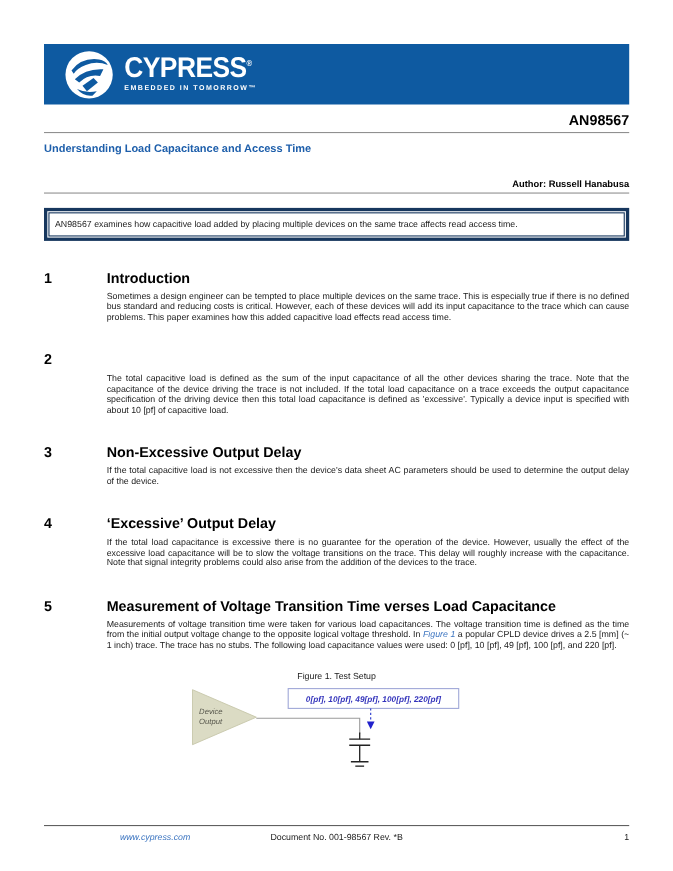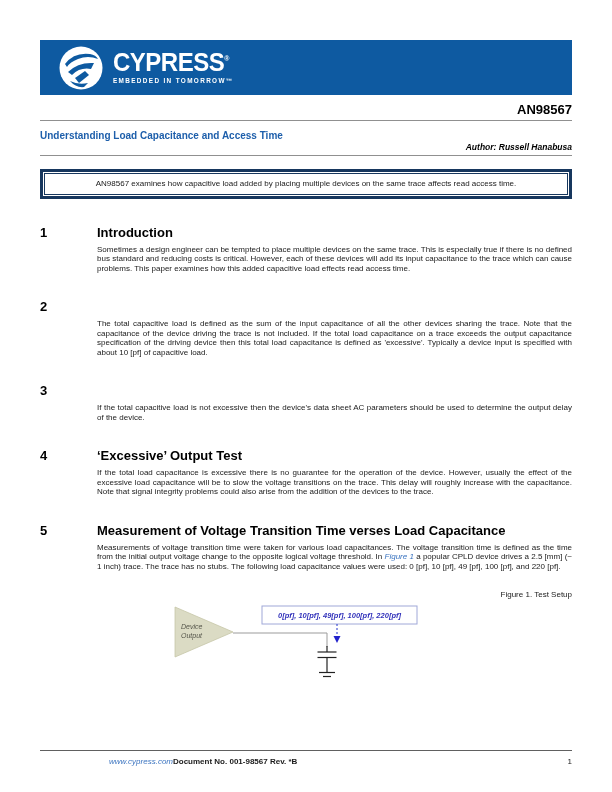--- a/index.html
+++ b/index.html
@@ -23,46 +23,46 @@
   .brand-name{
     font-weight:bold;font-size:24px;letter-spacing:-0.5px;
     transform:scaleY(1.08);transform-origin:left bottom;
   }
   .reg{font-size:7px;vertical-align:super;font-weight:bold;}
   .tagline{font-size:6.4px;letter-spacing:1.35px;margin-top:3px;font-weight:bold;}
   
   .docnum{margin-top:7px;text-align:right;font-weight:bold;font-size:13px;color:#000;}
   .rule{border:none;border-top:1px solid #909090;margin:3px 0 0 0;}
   .title{margin:9px 0 0 0;font-size:10px;font-weight:bold;color:#1E5FAB;}
-  .author{margin-top:1px;text-align:right;font-weight:bold;font-size:8.5px;color:#000;font-style:italic;}
+  .author{margin-top:21px;text-align:right;font-weight:bold;font-size:8.5px;color:#000;}
   
   .abstract-outer{
     margin-top:13px;border:3px solid #17375E;padding:1px;background:#fff;
   }
   .abstract-inner{
-    border:1px solid #17375E;padding:5px 5px;font-size:8px;line-height:9.5px;color:#1a1a1a;text-align:center;
+    border:1px solid #17375E;padding:5px 5px;font-size:8px;line-height:9.5px;color:#1a1a1a;
   }
   
   .section{margin-top:26px;}
   .sec-head{display:flex;font-weight:bold;font-size:13px;color:#000;}
   .sec-num{width:57px;flex:0 0 auto;}
   .sec-body{
     margin-left:57px;margin-top:5px;
     font-size:8px;line-height:9.5px;text-align:justify;color:#1a1a1a;
   }
   .link{color:#3B74C0;text-decoration:none;cursor:pointer;font-style:italic;}
   
-  .fig-caption{margin-top:19px;text-align:right;font-size:8px;color:#1a1a1a;}
+  .fig-caption{margin-top:19px;text-align:center;font-size:8px;color:#1a1a1a;}
   .figure-wrap{margin-top:3px;font-style:italic;}
   
   .footer{position:absolute;left:40px;bottom:26px;width:532px;}
   .footer-rule{border:none;border-top:1px solid #606060;margin:0 0 6px 0;}
   .footer-row{display:flex;align-items:baseline;font-size:8px;}
   .footer-left{flex:1;text-align:right;}
-  .footer-center{flex:2;color:#1a1a1a;font-weight:bold;}
+  .footer-center{flex:2;text-align:center;color:#1a1a1a;}
   .footer-right{flex:1;text-align:right;color:#1a1a1a;}
 </style>
 </head>
 <body>
 
 <div class="page">
   <div class="content">
 
     <div class="banner" style="background:#0E5AA1;">
       <svg class="roundel" width="46" height="46" viewBox="0 0 46 46">
@@ -101,28 +101,29 @@
     <div class="section">
       <div class="sec-head">
         <span class="sec-num">2</span>
       </div>
       <div class="sec-body">The total capacitive load is defined as the sum of the input capacitance of all the other devices sharing the trace. Note that the capacitance of the device driving the trace is not included. If the total load capacitance on a trace exceeds the output capacitance specification of the driving device then this total load capacitance is defined as 'excessive'. Typically a device input is specified with about 10 [pf] of capacitive load.</div>
     </div>
 
     <div class="section">
       <div class="sec-head">
         <span class="sec-num">3</span>
+        <span>Non-Excessive Output Delay</span>
       </div>
       <div class="sec-body">If the total capacitive load is not excessive then the device's data sheet AC parameters should be used to determine the output delay of the device.</div>
     </div>
 
     <div class="section">
       <div class="sec-head">
         <span class="sec-num">4</span>
-        <span>‘Excessive’ Output Test</span>
+        <span>‘Excessive’ Output Delay</span>
       </div>
       <div class="sec-body">If the total load capacitance is excessive there is no guarantee for the operation of the device. However, usually the effect of the excessive load capacitance will be to slow the voltage transitions on the trace. This delay will roughly increase with the capacitance. Note that signal integrity problems could also arise from the addition of the devices to the trace.</div>
     </div>
 
     <div class="section">
       <div class="sec-head">
         <span class="sec-num">5</span>
         <span>Measurement of Voltage Transition Time verses Load Capacitance</span>
       </div>
       <div class="sec-body"><span>Measurements of voltage transition time were taken for various load capacitances. The voltage transition time is defined as the time from the initial output voltage change to the opposite logical voltage threshold. In </span><a class="link">Figure 1</a><span> a popular CPLD device drives a 2.5 [mm] (~ 1 inch) trace. The trace has no stubs. The following load capacitance values were used: 0 [pf], 10 [pf], 49 [pf], 100 [pf], and 220 [pf].</span></div>

